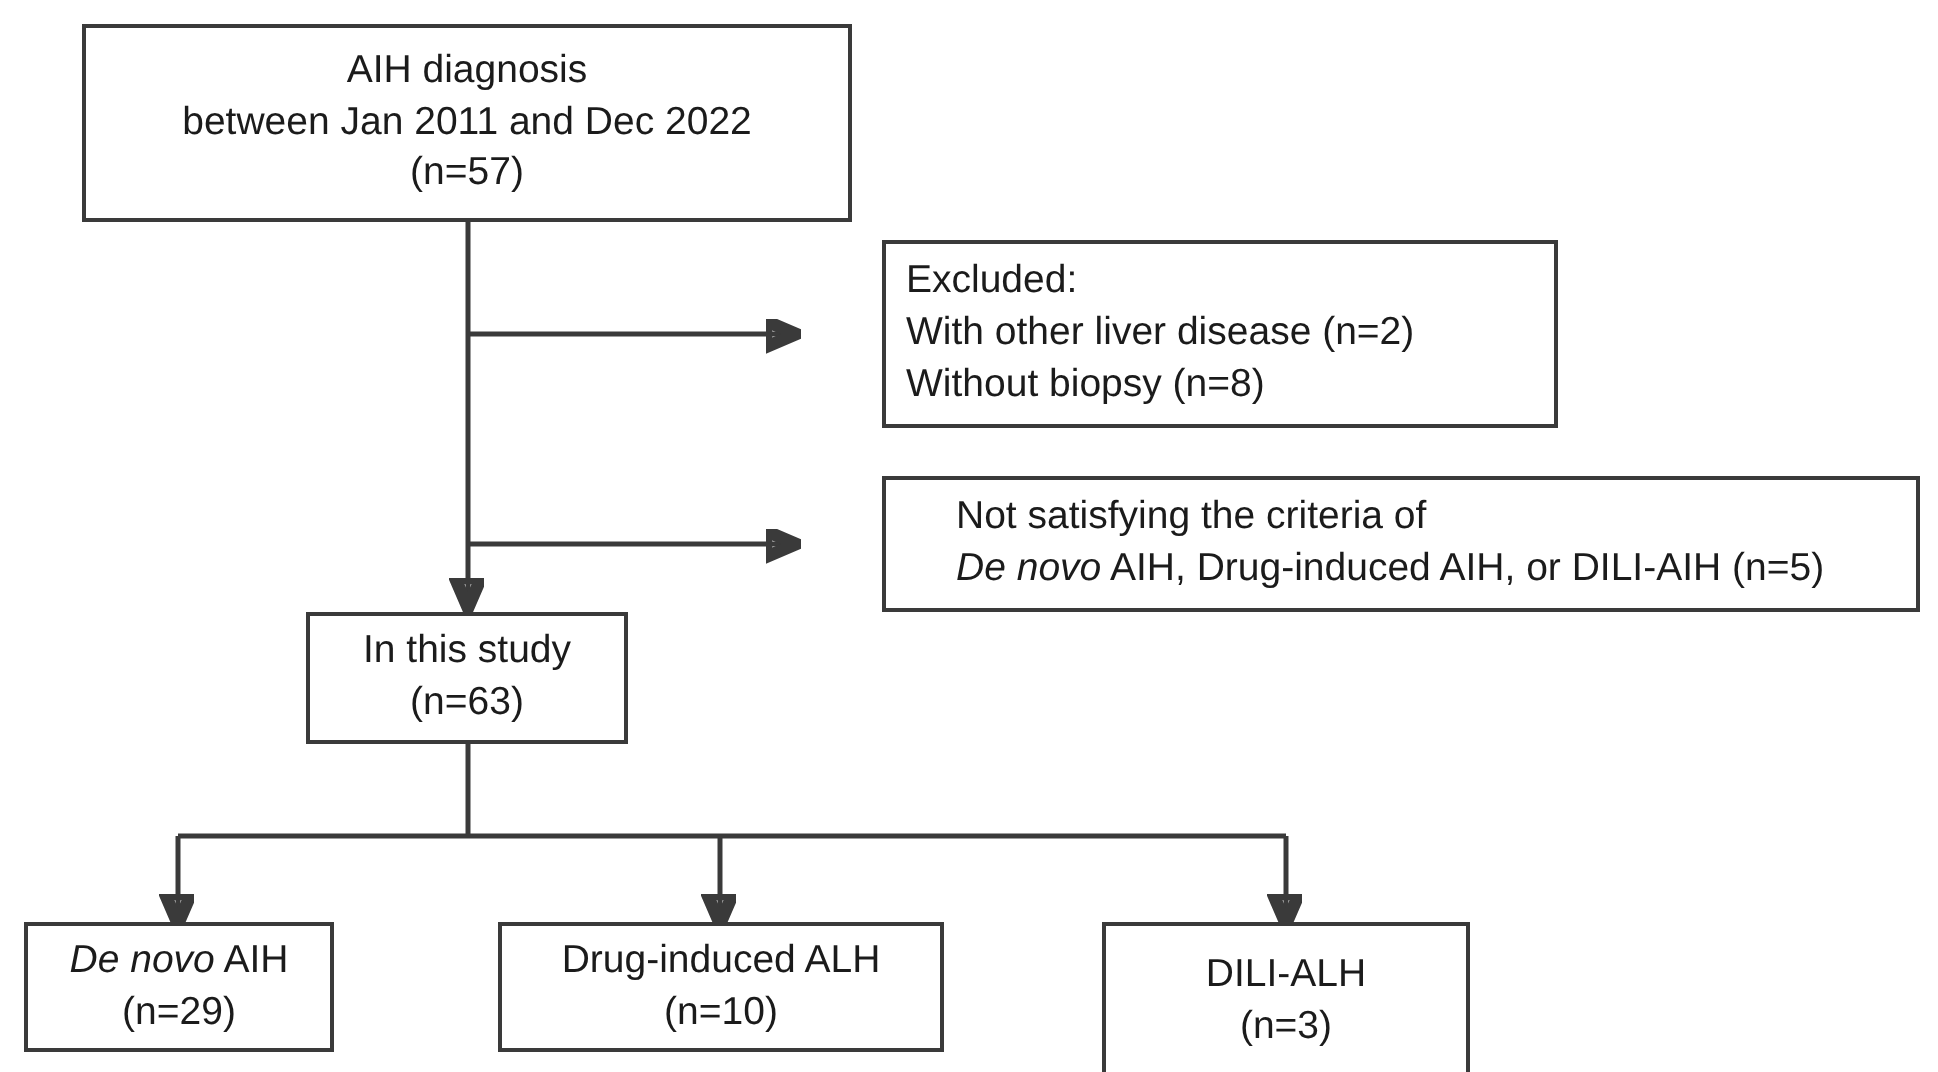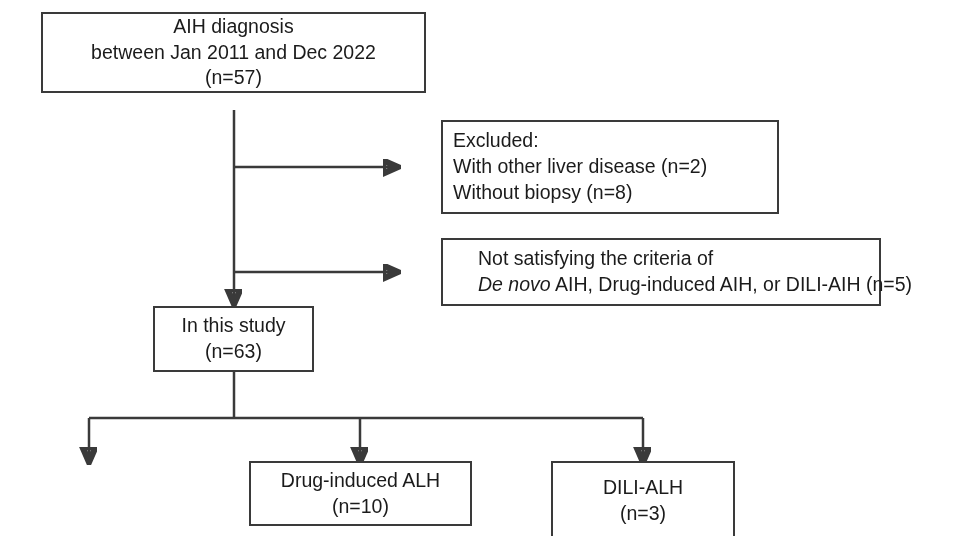--- a/index.html
+++ b/index.html
@@ -60,42 +60,46 @@
 
     <line x1="234" y1="372" x2="234" y2="418"></line>
 
     <line x1="89" y1="418" x2="643" y2="418"></line>
 
     <line x1="89" y1="418" x2="89" y2="461" marker-end="url(#arw)"></line>
     <line x1="360" y1="418" x2="360" y2="461" marker-end="url(#arw)"></line>
     <line x1="643" y1="418" x2="643" y2="461" marker-end="url(#arw)"></line>
   </svg>
 
-  <div class="node center" style="left:41px; top:12px; width:385px; height:81px;">
+  <div class="node center" style="left:41px; top:12px; width:385px; height:99px;">
     <span class="ln">AIH diagnosis</span>
     <span class="ln">between Jan 2011 and Dec 2022</span>
     <span class="ln">(n=57)</span>
   </div>
 
   <div class="node left" style="left:403px; top:120px; width:338px; height:94px;">
     <span class="ln">Excluded:</span>
     <span class="ln">With other liver disease (n=2)</span>
     <span class="ln">Without biopsy (n=8)</span>
   </div>
 
-  <div class="node left" style="left:403px; top:238px; width:440px; height:68px;padding-left:35px;">
+  <div class="node left" style="left:403px; top:238px; width:519px; height:68px;padding-left:35px;">
     <span class="ln">Not satisfying the criteria of</span>
     <span class="ln"><em class="ital">De novo</em><span> AIH, Drug-induced AIH, or DILI-AIH (n=5)</span></span>
   </div>
 
   <div class="node center" style="left:153px; top:306px; width:161px; height:66px;align-items:center;">
     <span class="ln">In this study</span>
     <span class="ln">(n=63)</span>
   </div>
 
+  <div class="node center" style="left:12px; top:461px; width:155px; height:65px;">
+    <span class="ln"><em class="ital">De novo</em><span> AIH</span></span>
+    <span class="ln">(n=29)</span>
+  </div>
 
   <div class="node center" style="left:249px; top:461px; width:223px; height:65px;">
     <span class="ln">Drug-induced ALH</span>
     <span class="ln">(n=10)</span>
   </div>
 
   <div class="node center" style="left:551px; top:461px; width:184px; height:80px;">
     <span class="ln">DILI-ALH</span>
     <span class="ln">(n=3)</span>
   </div>

